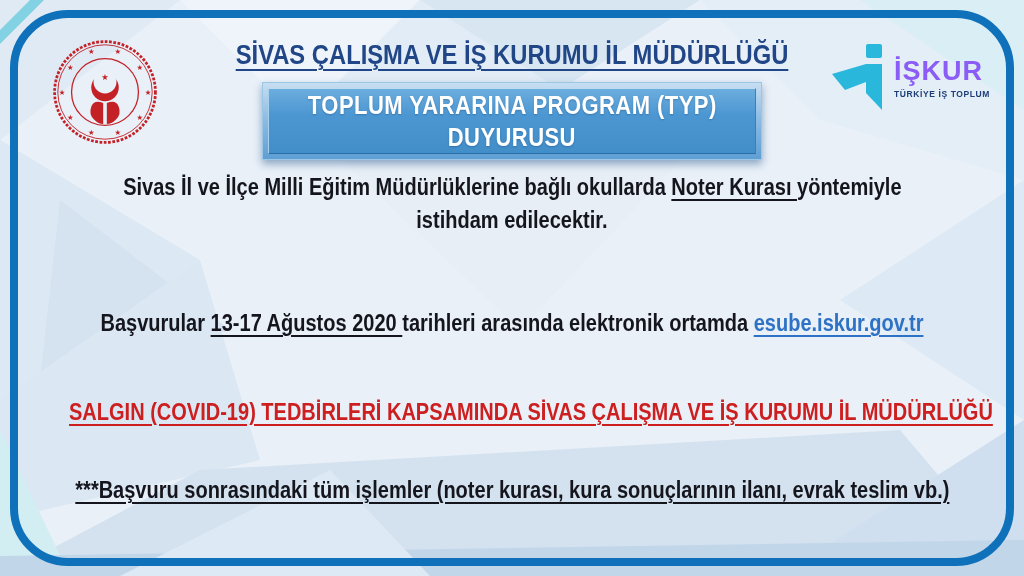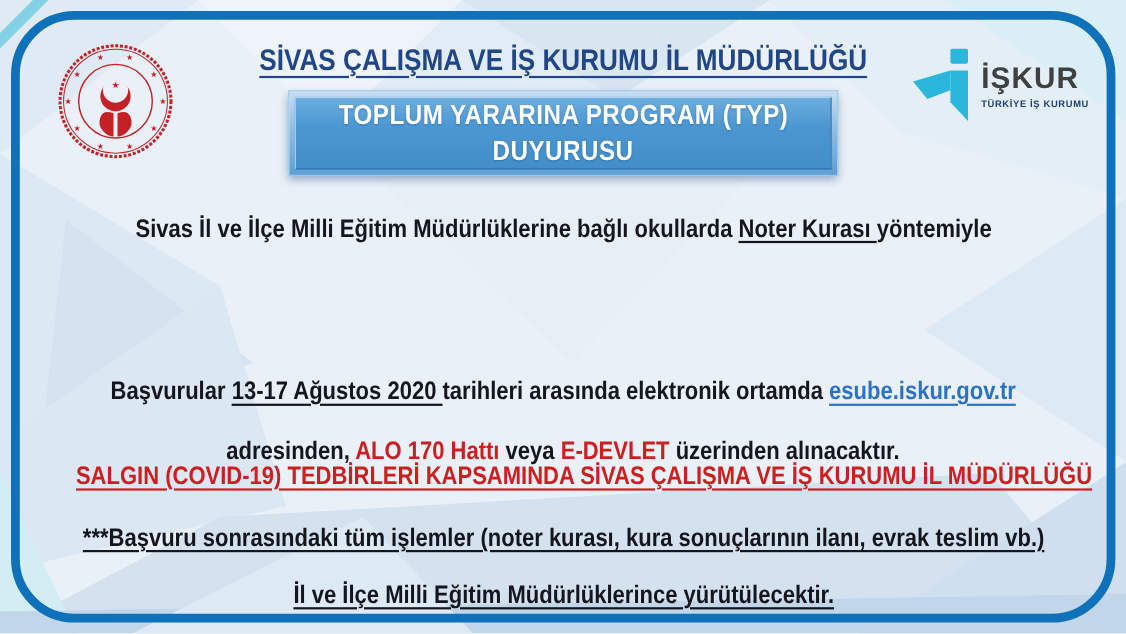--- a/index.html
+++ b/index.html
@@ -12,21 +12,21 @@
   #frame{
     position:absolute;left:10px;top:10px;right:10px;bottom:10px;
     border:8px solid #0f71ba;border-radius:58px;pointer-events:none;
   }
   
   #ministry{position:absolute;left:50px;top:36px;width:110px;height:112px;}
   
   #iskur{position:absolute;right:34px;top:44px;display:flex;align-items:flex-start;gap:8px;}
   #iskur .mark{width:54px;height:74px;}
   #iskur .words{padding-top:14px;}
-  #iskur .name{font-weight:bold;font-size:27px;color:#404040;letter-spacing:1px;line-height:1;}
+  #iskur .name{font-weight:bold;font-size:27px;color:#8b5cf6;letter-spacing:1px;line-height:1;}
   #iskur .tag{font-weight:bold;font-size:8.5px;color:#1d3e77;letter-spacing:.6px;margin-top:4px;}
   
   #hdr{position:absolute;left:0;top:40px;width:100%;text-align:center;}
   #hdr .t{
     display:inline-block;transform:scaleX(.88);transform-origin:50% 50%;white-space:nowrap;
     font-weight:bold;font-size:27px;color:#214687;
     text-decoration:underline;text-decoration-thickness:2px;text-underline-offset:5px;
   }
   
   #banner{
@@ -43,29 +43,29 @@
     border-bottom:1px solid #2a6ca8;border-right:1px solid #3c7fb8;
     display:flex;flex-direction:column;align-items:center;justify-content:center;
   }
   #banner .bl{
     display:inline-block;transform:scaleX(.88);white-space:nowrap;
     color:#fff;font-weight:bold;font-size:25px;line-height:32px;letter-spacing:.5px;
     text-shadow:0 1px 2px rgba(20,60,110,.35);
   }
   
   .para{position:absolute;left:0;width:100%;}
-  .line{text-align:center;line-height:30px;margin-top:20px;}
+  .line{text-align:center;line-height:30px;}
   .cz{
     display:inline-block;transform:scaleX(.87);transform-origin:50% 50%;white-space:nowrap;
     font-weight:bold;font-size:23px;color:#15151d;
   }
   .u{text-decoration:underline;text-decoration-thickness:2px;text-underline-offset:4px;}
   .red{color:#cd1f1f;}
   .lnk{color:#2d72c4;text-decoration:underline;text-decoration-thickness:2px;text-underline-offset:4px;cursor:pointer;}
-  #p1{top:172px;} #p2{top:320px;} #p3{top:398px;} #p4{top:454px;}
+  #p1{top:172px;} #p2{top:308px;} #p3{top:398px;} #p4{top:476px;}
   #p3 .line{line-height:29px;}
   #p4 .line{line-height:29px;}
 </style>
 </head>
 <body>
 
 <div id="stage">
 
   <svg id="bg" viewBox="0 0 1024 576" preserveAspectRatio="none">
     <rect width="1024" height="576" fill="#e9f0f8"></rect>
@@ -121,46 +121,45 @@
   </svg>
 
   <div id="iskur">
     <svg class="mark" viewBox="0 0 54 74">
       <rect x="34" y="0" width="16" height="14" rx="2" fill="#2ab7dc"></rect>
       <polygon points="34,20 50,20 50,66 34,49" fill="#2ab7dc"></polygon>
       <polygon points="0,30 34,20 34,38 13,46" fill="#2ab7dc"></polygon>
     </svg>
     <div class="words">
       <div class="name">İŞKUR</div>
-      <div class="tag">TÜRKİYE İŞ KURUMU</div>
+      <div class="tag">TÜRKİYE İŞ TOPLUM</div>
     </div>
   </div>
 
   <div id="hdr">
     <span class="t">SİVAS ÇALIŞMA VE İŞ KURUMU İL MÜDÜRLÜĞÜ</span>
   </div>
 
   <div id="banner">
     <div class="in">
       <span class="bl">TOPLUM YARARINA PROGRAM (TYP)</span>
       <span class="bl">DUYURUSU</span>
     </div>
   </div>
 
   <div class="para" id="p1">
     <div class="line"><span class="cz"><span>Sivas İl ve İlçe Milli Eğitim Müdürlüklerine bağlı okullarda </span><span class="u">Noter Kurası </span><span>yöntemiyle</span></span></div>
+    <div class="line"><span class="cz">istihdam edilecektir.</span></div>
   </div>
 
   <div class="para" id="p2">
     <div class="line"><span class="cz"><span>Başvurular </span><span class="u">13-17 Ağustos 2020 </span><span>tarihleri arasında elektronik ortamda </span><span class="lnk">esube.iskur.gov.tr</span></span></div>
-    <div class="line"><span class="cz"><span>adresinden, </span><span class="red">ALO 170 Hattı</span><span> veya </span><span class="red">E-DEVLET</span><span> üzerinden alınacaktır.</span></span></div>
   </div>
 
   <div class="para" id="p3">
     <div class="line"><span class="cz red u">SALGIN (COVID-19) TEDBİRLERİ KAPSAMINDA SİVAS ÇALIŞMA VE İŞ KURUMU İL MÜDÜRLÜĞÜ</span></div>
   </div>
 
   <div class="para" id="p4">
     <div class="line"><span class="cz u">***Başvuru sonrasındaki tüm işlemler (noter kurası, kura sonuçlarının ilanı, evrak teslim vb.)</span></div>
-    <div class="line"><span class="cz u">İl ve İlçe Milli Eğitim Müdürlüklerince yürütülecektir.</span></div>
   </div>
 
 </div>
 
 </body></html>

